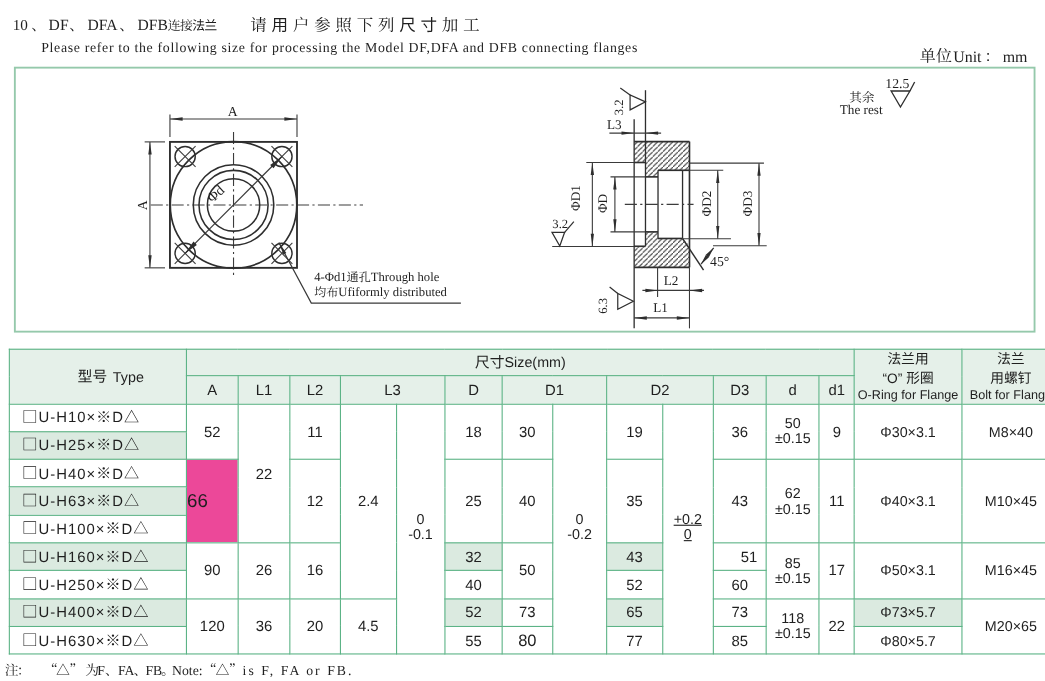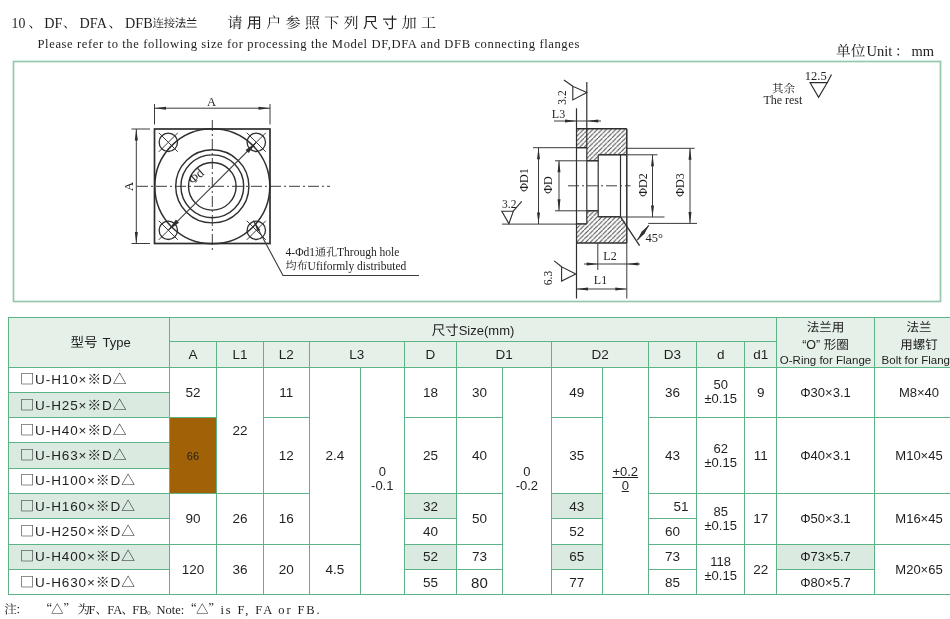--- a/index.html
+++ b/index.html
@@ -302,21 +302,21 @@
           <td rowspan="2" style="border:1px solid #5cb386;background:#fff;text-align:center;font-size:13.5px;">11</td>
           <td rowspan="7" style="border:1px solid #5cb386;background:#fff;text-align:center;font-size:13.5px;">2.4</td>
           <td rowspan="9" style="border:1px solid #5cb386;background:#fff;text-align:center;font-size:13px;line-height:14px;">
             <div style="transform:translateY(-2px);">0<br>-0.1</div>
           </td>
           <td rowspan="2" style="border:1px solid #5cb386;background:#fff;text-align:center;font-size:13.5px;">18</td>
           <td rowspan="2" style="border:1px solid #5cb386;background:#fff;text-align:center;font-size:13.5px;">30</td>
           <td rowspan="9" style="border:1px solid #5cb386;background:#fff;text-align:center;font-size:13px;line-height:14px;">
             <div style="transform:translateY(-2px);">0<br>-0.2</div>
           </td>
-          <td rowspan="2" style="border:1px solid #5cb386;background:#fff;text-align:center;font-size:13.5px;">49</td>
+          <td rowspan="2" style="border:1px solid #5cb386;background:#fff;text-align:center;font-size:13.5px;">19</td>
           <td rowspan="9" style="border:1px solid #5cb386;background:#fff;text-align:center;font-size:13px;line-height:14px;text-decoration:underline;">
             <div style="transform:translateY(-2px);">+0.2<br>0</div>
           </td>
           <td rowspan="2" style="border:1px solid #5cb386;background:#fff;text-align:center;font-size:13.5px;">36</td>
           <td rowspan="2" style="border:1px solid #5cb386;background:#fff;text-align:center;font-size:13px;line-height:14px;">50<br>±0.15</td>
           <td rowspan="2" style="border:1px solid #5cb386;background:#fff;text-align:center;font-size:13.5px;">9</td>
           <td rowspan="2" style="border:1px solid #5cb386;background:#fff;text-align:center;font-size:13px;">Φ30×3.1</td>
           <td rowspan="2" style="border:1px solid #5cb386;background:#fff;text-align:center;font-size:13px;">M8×40</td>
         </tr>
         <tr style="height:25.3px;">
@@ -329,21 +329,21 @@
             </svg></td>
         </tr>
         <tr style="height:25.3px;">
           <td style="border:1px solid #5cb386;background:#fff;"><svg width="136" height="19" viewBox="0 0 136 19">
               <use href="#gs25a1" transform="translate(11.0,14) scale(0.01420,-0.01420)" fill="#1f1f1f"></use>
               <text x="26.1" y="14" font-family="Liberation Sans" font-size="13.5px" fill="#1f1f1f" letter-spacing="0.9">U-H40×</text>
               <use href="#gs203b" transform="translate(78.4,14) scale(0.01380,-0.01380)" fill="#1f1f1f"></use>
               <text x="93.1" y="14" font-family="Liberation Sans" font-size="13.5px" fill="#1f1f1f" letter-spacing="0.9">D</text>
               <use href="#gs25b3" transform="translate(103.7,14) scale(0.01380,-0.01380)" fill="#1f1f1f"></use>
             </svg></td>
-          <td rowspan="3" style="border:1px solid #5cb386;background:#a16207;text-align:center;font-size:11px;">66</td>
+          <td rowspan="3" style="border:1px solid #5cb386;background:#ec4899;text-align:left;font-size:17px;">66</td>
           <td rowspan="3" style="border:1px solid #5cb386;background:#fff;text-align:center;font-size:13.5px;">12</td>
           <td rowspan="3" style="border:1px solid #5cb386;background:#fff;text-align:center;font-size:13.5px;">25</td>
           <td rowspan="3" style="border:1px solid #5cb386;background:#fff;text-align:center;font-size:13.5px;">40</td>
           <td rowspan="3" style="border:1px solid #5cb386;background:#fff;text-align:center;font-size:13.5px;">35</td>
           <td rowspan="3" style="border:1px solid #5cb386;background:#fff;text-align:center;font-size:13.5px;">43</td>
           <td rowspan="3" style="border:1px solid #5cb386;background:#fff;text-align:center;font-size:13px;line-height:14px;">62<br>±0.15</td>
           <td rowspan="3" style="border:1px solid #5cb386;background:#fff;text-align:center;font-size:13.5px;">11</td>
           <td rowspan="3" style="border:1px solid #5cb386;background:#fff;text-align:center;font-size:13px;">Φ40×3.1</td>
           <td rowspan="3" style="border:1px solid #5cb386;background:#fff;text-align:center;font-size:13px;">M10×45</td>
         </tr>

